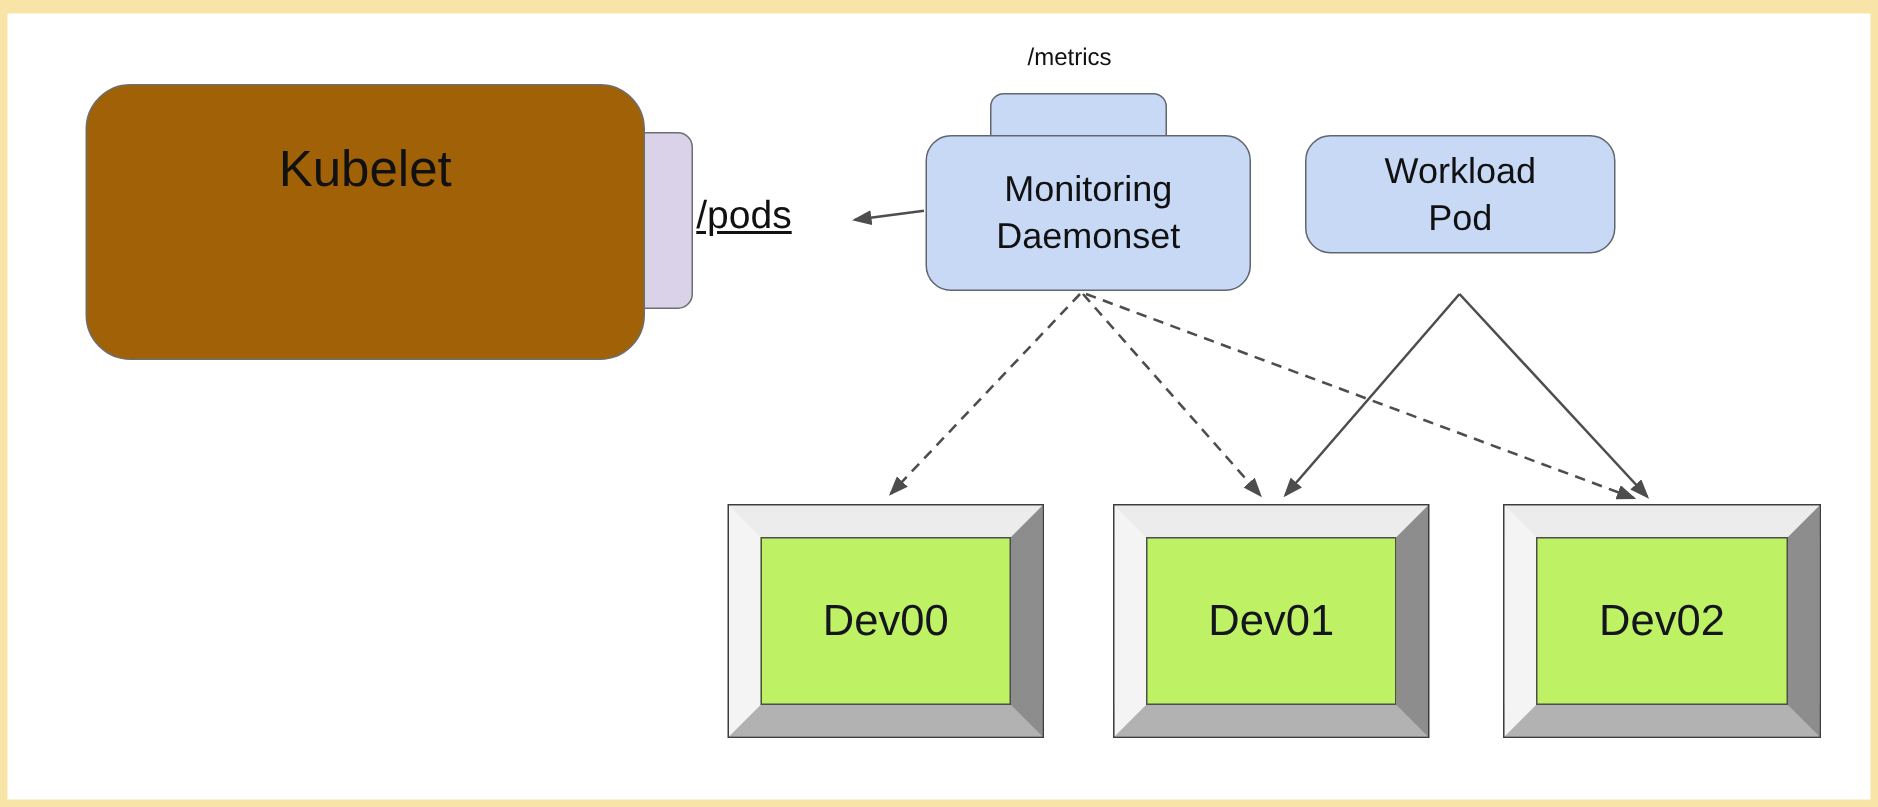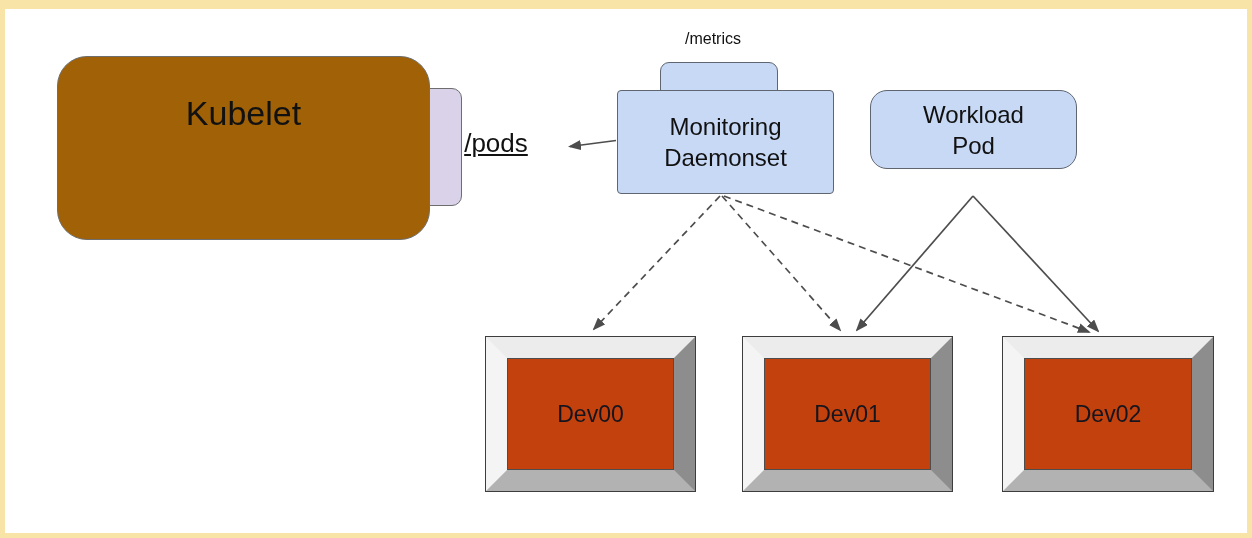--- a/index.html
+++ b/index.html
@@ -46,21 +46,21 @@
 
   
   .blue-box {
     background: #c8d9f6;
     border: 1.5px solid #60666f;
     display: flex; flex-direction: column;
     align-items: center; justify-content: center;
     text-align: center;
     font-size: 24px; line-height: 31px; color: #111111;
   }
-  .md-main { left: 617px; top: 90px; width: 217px; height: 104px; border-radius: 4px; z-index: 3; }
+  .md-main { left: 617px; top: 90px; width: 217px; height: 104px; border-radius: 17px; z-index: 3; }
   .md-tab  { left: 660px; top: 62px; width: 118px; height: 38px; border-radius: 9px; z-index: 2; }
   .wp-main { left: 870px; top: 90px; width: 207px; height: 79px; border-radius: 17px; z-index: 3; }
 
   .endpoint-label {
     position: absolute;
     font-size: 16px; color: #111111;
     text-align: center; z-index: 4;
   }
   .metrics-label { left: 653px; top: 30px; width: 120px; }
   .pods-label { left: 460px; top: 128px; width: 72px; font-size: 26px; text-decoration: underline; }
@@ -73,24 +73,24 @@
     border-width: 21px;
     border-top-color: #ececec;
     border-left-color: #f4f4f4;
     border-right-color: #8d8d8d;
     border-bottom-color: #b2b2b2;
     outline: 1.5px solid #3d3d3d;
     z-index: 3;
   }
   .device-face {
     position: absolute; inset: 0;
-    background: #c2410c;
+    background: #bef264;
     border: 1.5px solid #4d4d4d;
     display: flex; align-items: center; justify-content: center;
-    font-size: 23px; color: #15151f;
+    font-size: 29px; color: #15151f;
   }
   .dev00 { left: 486px; top: 337px; }
   .dev01 { left: 743px; top: 337px; }
   .dev02 { left: 1003px; top: 337px; width: 210px; }
 
   .edges-svg { position: absolute; left: 0; top: 0; z-index: 4; }
 </style>
 </head>
 <body>
 

